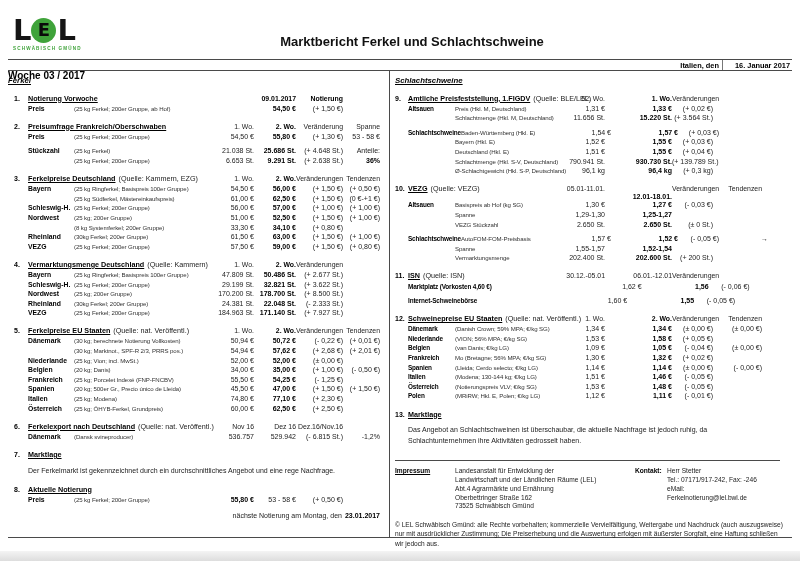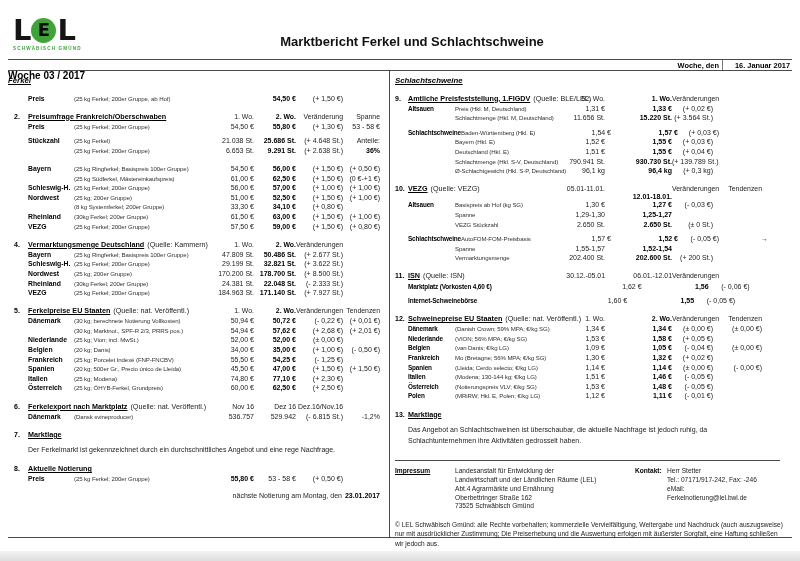--- a/index.html
+++ b/index.html
@@ -79,32 +79,40 @@
       <span class="logo-l">L</span>
     </div>
     <div class="logo-sub" style="color: rgb(63, 163, 58);">SCHWÄBISCH GMÜND</div>
   </div>
 
   <div class="report-title">Marktbericht Ferkel und Schlachtschweine</div>
 
   <div class="rule" id="rule-top"></div>
   <div class="week">Woche 03 / 2017</div>
   <div class="dateblock">
-    <span>Woche, den</span>
+    <span>Italien, den</span>
     <span>16. Januar 2017</span>
   </div>
   <div class="date-tick"></div>
   <div class="rule" id="rule-head"></div>
   <div class="vdiv"></div>
   <div class="rule" id="rule-bottom"></div>
 
   <div class="col col-left">
     <div class="heading">Ferkel</div>
     <div>
         <div class="section">
+          <div class="row trow">
+            <span class="c-num bb">1.</span>
+            <span class="c-title"><span class="st">Notierung Vorwoche</span></span>
+            <span class="cv c1 hd"></span>
+            <span class="cv c2 hd bb">09.01.2017</span>
+            <span class="cv c3 hd bb">Notierung</span>
+            <span class="cv c4 hd"></span>
+          </div>
           <div class="row">
             <span class="c-ind"></span>
             <span class="c-label bb">Preis</span>
             <span class="c-spec">(25 kg Ferkel; 200er Gruppe, ab Hof)</span>
             <span class="cv c1"></span>
             <span class="cv c2 bb">54,50 €</span>
             <span class="cv c3">(+ 1,50 €)</span>
             <span class="cv c4"></span>
           </div>
         </div>
@@ -139,20 +147,28 @@
             <span class="c-ind"></span>
             <span class="c-label bb"></span>
             <span class="c-spec">(25 kg Ferkel; 200er Gruppe)</span>
             <span class="cv c1">6.653 St.</span>
             <span class="cv c2 bb">9.291 St.</span>
             <span class="cv c3">(+ 2.638 St.)</span>
             <span class="cv c4 bb">36%</span>
           </div>
         </div>
         <div class="section">
+          <div class="row trow">
+            <span class="c-num bb">3.</span>
+            <span class="c-title"><span class="st">Ferkelpreise Deutschland</span><span class="src">(Quelle: Kammern, EZG)</span></span>
+            <span class="cv c1 hd">1. Wo.</span>
+            <span class="cv c2 hd bb">2. Wo.</span>
+            <span class="cv c3 hd">Veränderungen</span>
+            <span class="cv c4 hd">Tendenzen</span>
+          </div>
           <div class="row">
             <span class="c-ind"></span>
             <span class="c-label bb">Bayern</span>
             <span class="c-spec">(25 kg Ringferkel; Basispreis 100er Gruppe)</span>
             <span class="cv c1">54,50 €</span>
             <span class="cv c2 bb">56,00 €</span>
             <span class="cv c3">(+ 1,50 €)</span>
             <span class="cv c4">(+ 0,50 €)</span>
           </div>
           <div class="row">
@@ -343,21 +359,21 @@
             <span class="c-spec">(25 kg; ÖHYB-Ferkel, Grundpreis)</span>
             <span class="cv c1">60,00 €</span>
             <span class="cv c2 bb">62,50 €</span>
             <span class="cv c3">(+ 2,50 €)</span>
             <span class="cv c4"></span>
           </div>
         </div>
         <div class="section">
           <div class="row trow">
             <span class="c-num bb">6.</span>
-            <span class="c-title"><span class="st">Ferkelexport nach Marktplatz</span><span class="src">(Quelle: nat. Veröffentl.)</span></span>
+            <span class="c-title"><span class="st">Ferkelexport nach Deutschland</span><span class="src">(Quelle: nat. Veröffentl.)</span></span>
             <span class="cv c1 hd">Nov 16</span>
             <span class="cv c2 hd">Dez 16</span>
             <span class="cv c3 hd">Dez.16/Nov.16</span>
             <span class="cv c4 hd"></span>
           </div>
           <div class="row">
             <span class="c-ind"></span>
             <span class="c-label bb">Dänemark</span>
             <span class="c-spec">(Dansk svineproducer)</span>
             <span class="cv c1">536.757</span>

